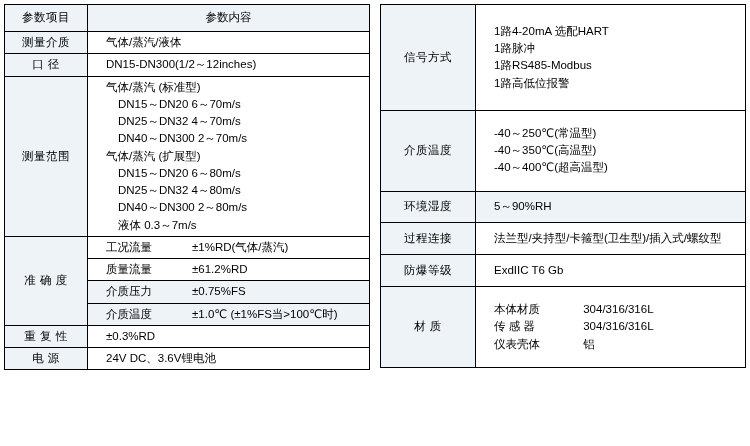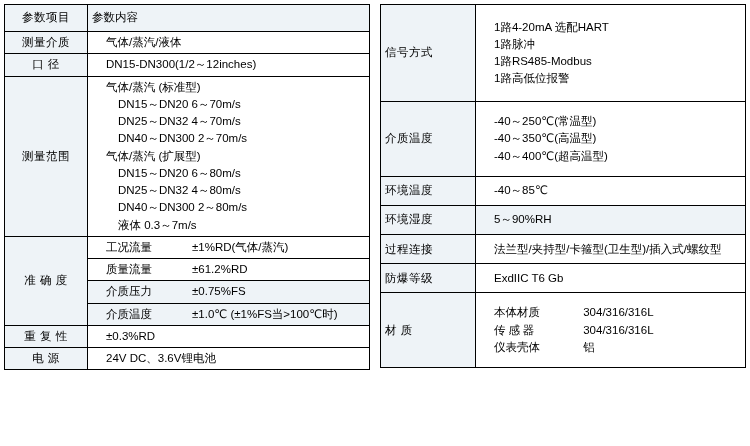--- a/index.html
+++ b/index.html
@@ -36,33 +36,34 @@
     width: 366px;
     border: 1px solid #000;
   }
   td {
     border: 1px solid #000;
     padding: 2px 4px;
     vertical-align: middle;
     line-height: 1.5;
   }
   .hdr {
+    text-align: center;
     font-weight: normal;
     background: #eef3f7;
     height: 22px;
   }
   .lbl {
     background: #eef3f7;
     text-align: center;
     letter-spacing: 0.5px;
     width: 74px;
   }
   .lbl-wide {
     background: #eef3f7;
-    text-align: left;
+    text-align: center;
     letter-spacing: 0.5px;
     width: 86px;
   }
   .val {
     background: #ffffff;
     padding-left: 18px;
   }
   .val-ind {
     background: #ffffff;
     padding-left: 18px;
@@ -75,21 +76,20 @@
   }
   .lines .sub {
     padding-left: 12px;
   }
   .kv {
     display: flex;
   }
   .kv .k {
     min-width: 86px;
     display: inline-block;
-    font-family: Liberation Serif, serif;
   }
   .kv .v {
     display: inline-block;
   }
 </style>
 </head>
 <body>
 
 <div class="page">
 
@@ -178,24 +178,20 @@
     </tr>
     <tr>
       <td class="lbl-wide">介质温度</td>
       <td class="val lines">
         <span>-40～250℃(常温型)</span>
         <span>-40～350℃(高温型)</span>
         <span>-40～400℃(超高温型)</span>
       </td>
     </tr>
     <tr>
-      <td class="lbl-wide">环境温度</td>
-      <td class="val">-40～85℃</td>
-    </tr>
-    <tr>
       <td class="lbl-wide">环境湿度</td>
       <td class="val shade">5～90%RH</td>
     </tr>
     <tr>
       <td class="lbl-wide">过程连接</td>
       <td class="val">法兰型/夹持型/卡箍型(卫生型)/插入式/螺纹型</td>
     </tr>
     <tr>
       <td class="lbl-wide">防爆等级</td>
       <td class="val">ExdIIC T6 Gb</td>

